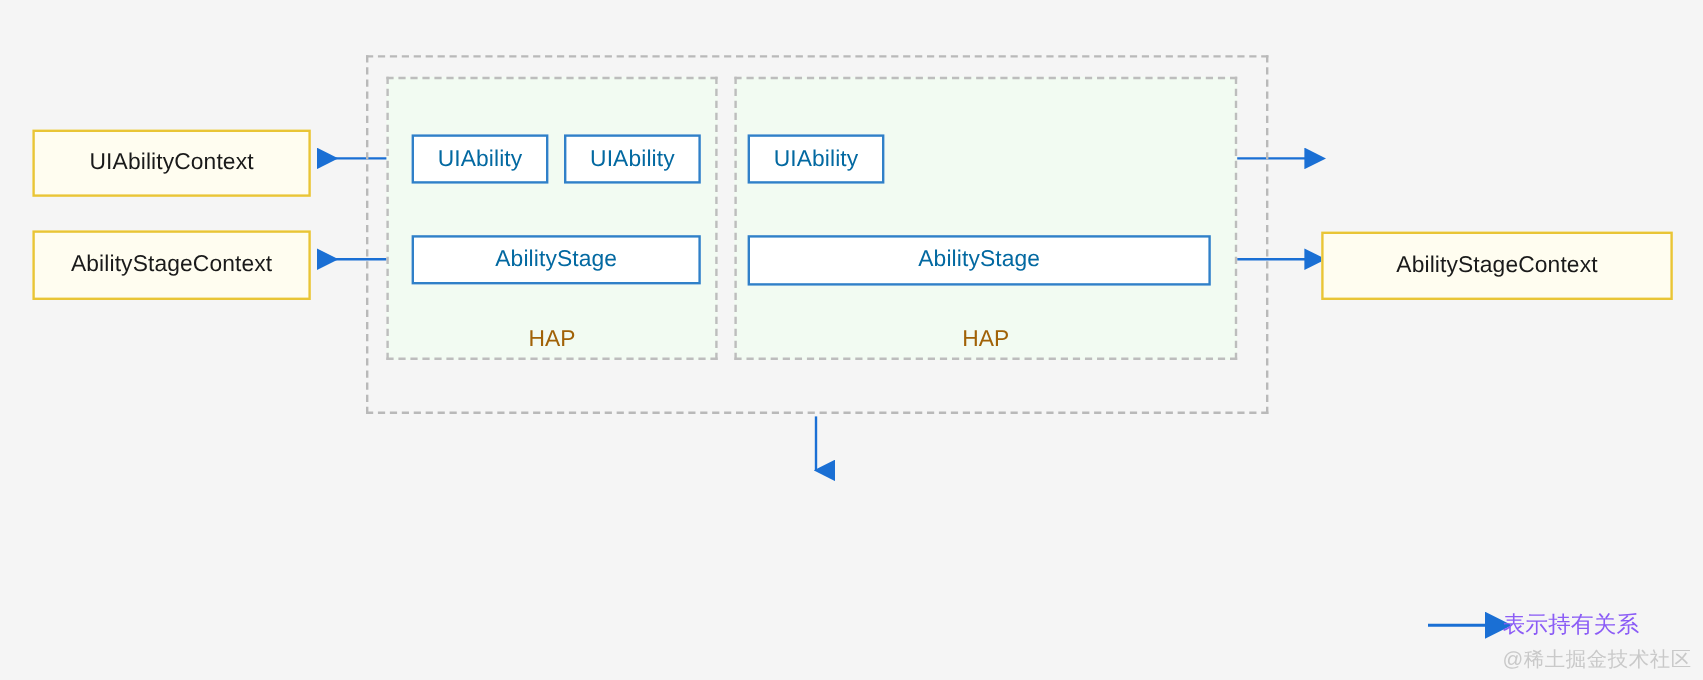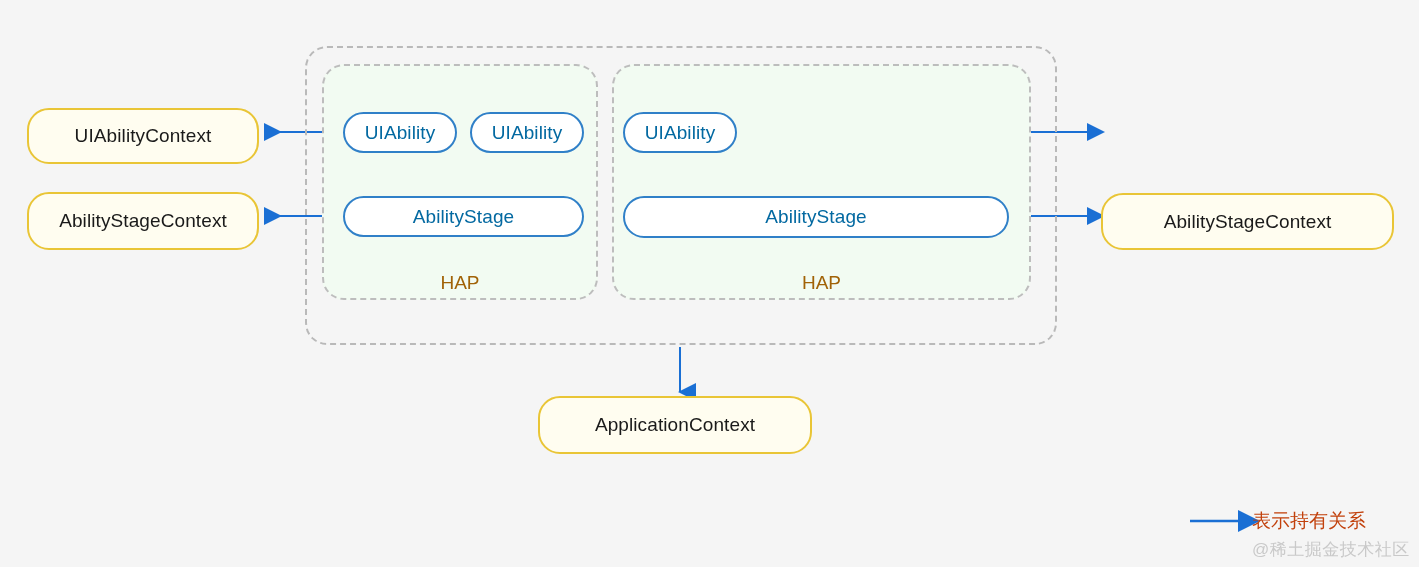--- a/index.html
+++ b/index.html
@@ -10,21 +10,21 @@
   #canvas {
     position: relative;
     width: 1419px;
     height: 567px;
     background: #f5f5f5;
     font-family: "Liberation Sans", "DejaVu Sans", sans-serif;
     overflow: hidden;
   }
 
   
-  .abs { position: absolute; box-sizing: border-box; border-radius: 22px; }
+  .abs { position: absolute; box-sizing: border-box; }
 
   
   .ctx-box {
     border: 2px solid #e9c536;
     background: #fffdf0;
     display: flex;
     align-items: center;
     justify-content: center;
     color: #1a1a1a;
     font-size: 19px;
@@ -61,21 +61,21 @@
     font-size: 19px;
     white-space: nowrap;
     text-align: center;
   }
 
   
   .conn { position: absolute; overflow: visible; }
 
   
   .legend-text {
-    color: #c2410c;
+    color: #8b5cf6;
     font-size: 19px;
     white-space: nowrap;
   }
   .watermark {
     color: #c9c9c9;
     font-size: 17px;
     white-space: nowrap;
     letter-spacing: .5px;
   }
 </style>
@@ -152,23 +152,20 @@
 
   <div class="abs caption" style="left:612px; top:272px; width:419px;">
     <span>HAP</span>
   </div>
 
 
   <div class="abs ctx-box" style="left:1101px; top:193px; width:293px; height:57px;">
     <span>AbilityStageContext</span>
   </div>
 
-  <div class="abs ctx-box" style="left:538px; top:396px; width:274px; height:58px;">
-    <span>ApplicationContext</span>
-  </div>
 
   <div class="abs legend-text" style="left:1252px; top:508px;">
     <span>表示持有关系</span>
   </div>
 
   <div class="abs watermark" style="left:1252px; top:538px;">
     <span>@稀土掘金技术社区</span>
   </div>
 
 </div>

